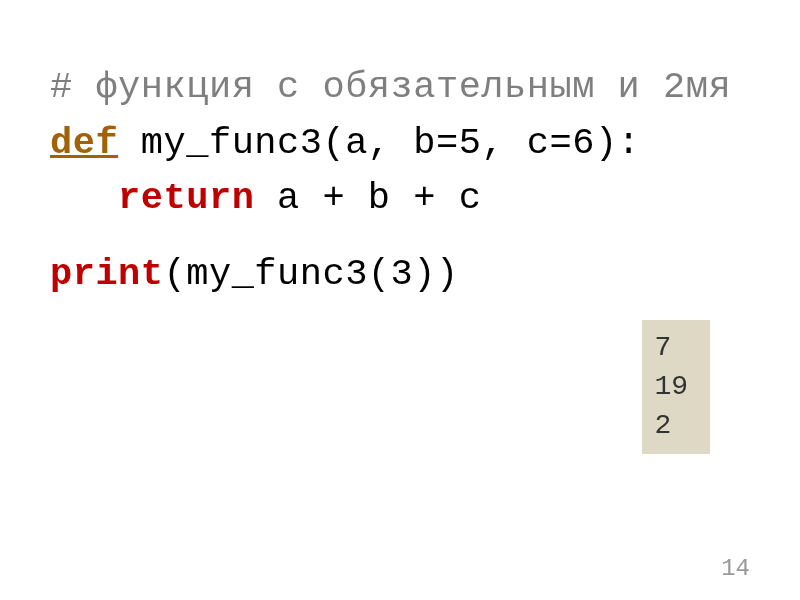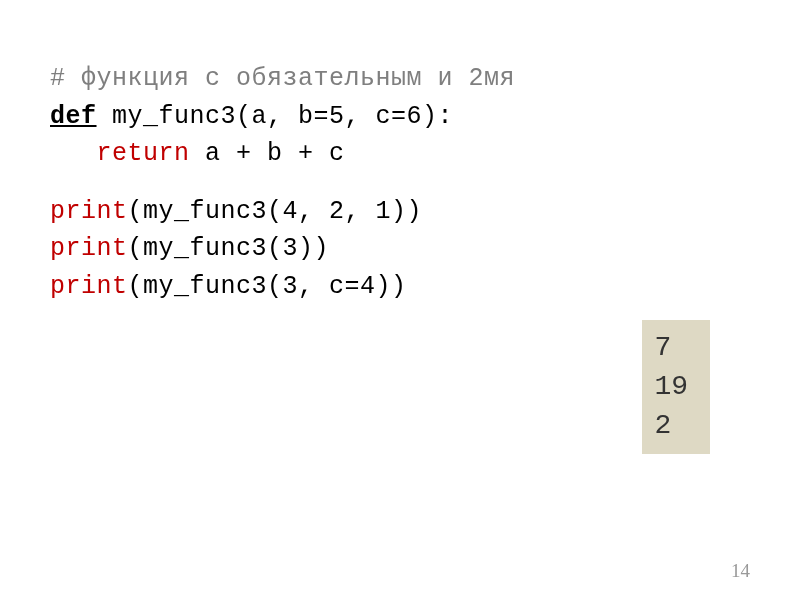--- a/index.html
+++ b/index.html
@@ -12,73 +12,71 @@
       height: 600px;
       background: #ffffff;
       font-family: 'Courier New', Courier, monospace;
       position: relative;
       overflow: hidden;
     }
     .content {
       padding: 60px 50px 0 50px;
     }
     .code-line {
-      font-size: 25px;
+      font-size: 37px;
       line-height: 1.5;
       white-space: pre;
       letter-spacing: 0.5px;
     }
     .comment {
       color: #7f7f7f;
     }
     .keyword {
       color: #c00000;
-      font-weight: normal;
+      font-weight: bold;
     }
     .keyword-underline {
-      color: #000000;
+      color: #a16207;
       font-weight: bold;
       text-decoration: underline;
     }
     .plain {
       color: #000000;
     }
     .output-box {
       position: absolute;
       right: 90px;
       top: 320px;
       background: #ded9c4;
       padding: 8px 22px 8px 12px;
       font-size: 28px;
       line-height: 1.4;
       color: #333;
     }
     .page-number {
       position: absolute;
       bottom: 18px;
       right: 50px;
-      font-size: 19px;
+      font-size: 24px;
       color: #999;
-      font-family: Liberation Serif, serif;
+      font-family: Liberation Mono, monospace;
     }
     .spacer {
       height: 20px;
     }
   </style>
 </head>
 <body>
 
 <div class="content">
   <div class="code-line comment"># функция с обязательным и 2мя</div>
   <div class="code-line"><span class="keyword-underline">def</span><span class="plain"> my_func3(a, b=5, c=6):</span></div>
   <div class="code-line"><span class="keyword">   return</span><span class="plain"> a + b + c</span></div>
   <div class="spacer"></div>
-  <div class="code-line"><span class="keyword">print</span><span class="plain">(my_func3(4, 2, 1))</span></div>
   <div class="code-line"><span class="keyword">print</span><span class="plain">(my_func3(3))</span></div>
-  <div class="code-line"><span class="keyword">print</span><span class="plain">(my_func3(3, c=4))</span></div>
 </div>
 
 <div class="output-box">
   <div>7</div>
   <div>19</div>
   <div>2</div>
 </div>
 
 <div class="page-number">14</div>
 

